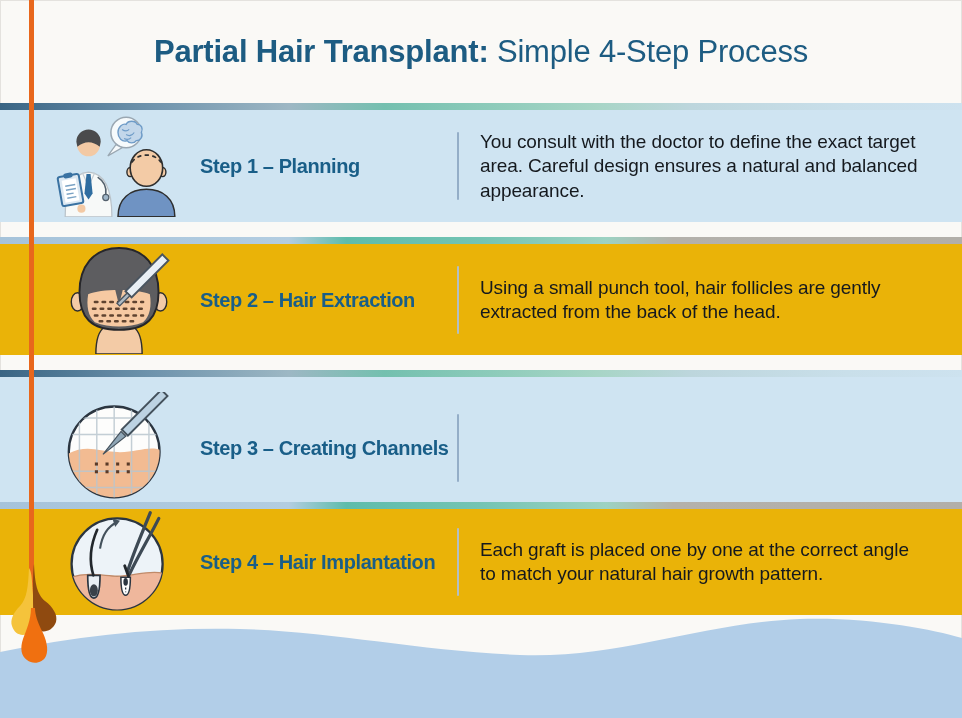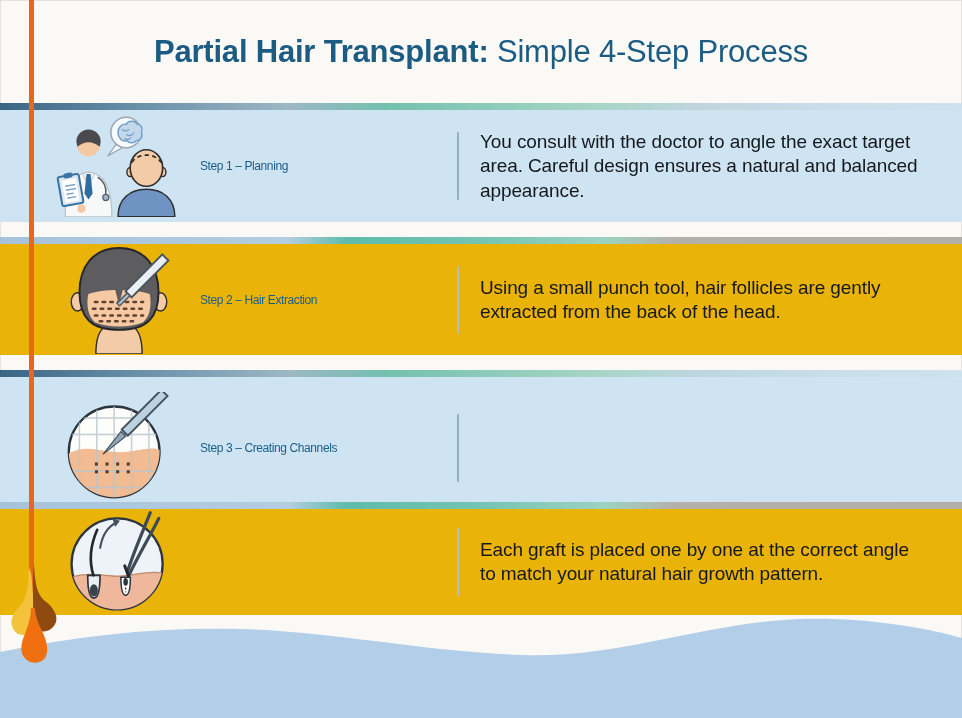--- a/index.html
+++ b/index.html
@@ -35,21 +35,21 @@
   .strip-b{background:linear-gradient(90deg,#a6c3da 0%,#b3cde1 30%,#5ebcab 36%,#74c4b3 50%,#9dd2c2 63%,#b4b1ab 70%,#b2afa9 100%);}
   .row-body{position:relative;height:calc(100% - 7px);}
   .row--blue .row-body{background:#cfe4f2;}
   .row--gray .row-body{background:#eab308;}
   .icon-box{
     position:absolute;left:46px;top:50%;transform:translateY(-50%);
     width:145px;height:104px;display:flex;align-items:center;justify-content:center;
   }
   .step-title{
     position:absolute;left:200px;top:50%;transform:translateY(-50%);
-    width:252px;font-size:12px;font-weight:400;color:#195e88;
+    width:252px;font-size:20px;font-weight:700;color:#195e88;
     line-height:1.25;letter-spacing:-0.4px;
   }
   .v-divider{
     position:absolute;left:457px;top:50%;transform:translateY(-50%);
     width:2px;height:68px;background:#94aec8;border-radius:1px;
   }
   .row--gray .v-divider{background:#b4bfc4;}
   .step-desc{
     position:absolute;left:480px;top:50%;transform:translateY(-50%);
     width:440px;font-size:19px;color:#15191e;line-height:1.28;letter-spacing:-0.1px;
@@ -100,21 +100,21 @@
 
           <ellipse cx="76" cy="56" rx="3.2" ry="4.5" fill="#f3cba6" stroke="#2e2e2e" stroke-width="1.4"></ellipse>
           <ellipse cx="108" cy="56" rx="3.2" ry="4.5" fill="#f3cba6" stroke="#2e2e2e" stroke-width="1.4"></ellipse>
           <ellipse cx="92" cy="52" rx="16" ry="18" fill="#f3cba6" stroke="#2e2e2e" stroke-width="1.6"></ellipse>
           <path d="M78,46 C84,37 100,37 106,46" fill="none" stroke="#2e2e2e" stroke-width="1.6" stroke-dasharray="3 4.5" stroke-linecap="round"></path>
           <path d="M64,100 C64,82 76,73 92,73 C108,73 120,82 120,100 Z" fill="#6f93c3" stroke="#2e2e2e" stroke-width="1.5"></path>
         </svg>
       </div>
       <div class="step-title">Step 1 – Planning</div>
       <div class="v-divider"></div>
-      <div class="step-desc">You consult with the doctor to angle the exact target area. Careful design ensures a natural and balanced appearance.</div>
+      <div class="step-desc">You consult with the doctor to define the exact target area. Careful design ensures a natural and balanced appearance.</div>
     </div>
   </section>
 
   <section class="row row-2 row--gray">
     <div class="strip strip-b"></div>
     <div class="row-body">
       <div class="icon-box">
         <svg width="128" height="108" viewBox="0 0 130 112">
 
           <path d="M41,112 C41,96 44,88 50,84 L80,84 C86,88 89,96 89,112 Z" fill="#f3cba6" stroke="#2e2e2e" stroke-width="1.5"></path>
@@ -204,20 +204,21 @@
           <path d="M37,24 C30,40 28,56 33,72" fill="none" stroke="#22272c" stroke-width="2.8" stroke-linecap="round"></path>
 
           <path d="M40,44 C42,30 49,20 58,16" fill="none" stroke="#44515c" stroke-width="2.2"></path>
           <path d="M53,12 L61,14.5 L56,21 Z" fill="#44515c"></path>
 
           <path d="M93,6 C85,26 76,46 69,68" fill="none" stroke="#3e4a55" stroke-width="3.4" stroke-linecap="round"></path>
           <path d="M102,12 C92,32 81,50 71,71" fill="none" stroke="#3e4a55" stroke-width="3.4" stroke-linecap="round"></path>
           <path d="M66,62 L70,73" stroke="#22272c" stroke-width="3" stroke-linecap="round"></path>
         </svg>
       </div>
+      <div class="step-title">Step 4 – Hair Implantation</div>
       <div class="v-divider"></div>
       <div class="step-desc">Each graft is placed one by one at the correct angle to match your natural hair growth pattern.</div>
     </div>
   </section>
 
   <div class="orange-line"></div>
 
   <svg class="follicle" width="64" height="128" viewBox="0 0 64 128">
     <rect x="23" y="0" width="5" height="78" fill="#e8671c"></rect>
     <path d="M23,28 C22,48 21,58 14,66 C7,73 4,80 6,86 C9,96 20,98 25,90 C29,84 28,70 27,55 C26,42 26,32 23,28 Z" fill="#f5c33b"></path>

